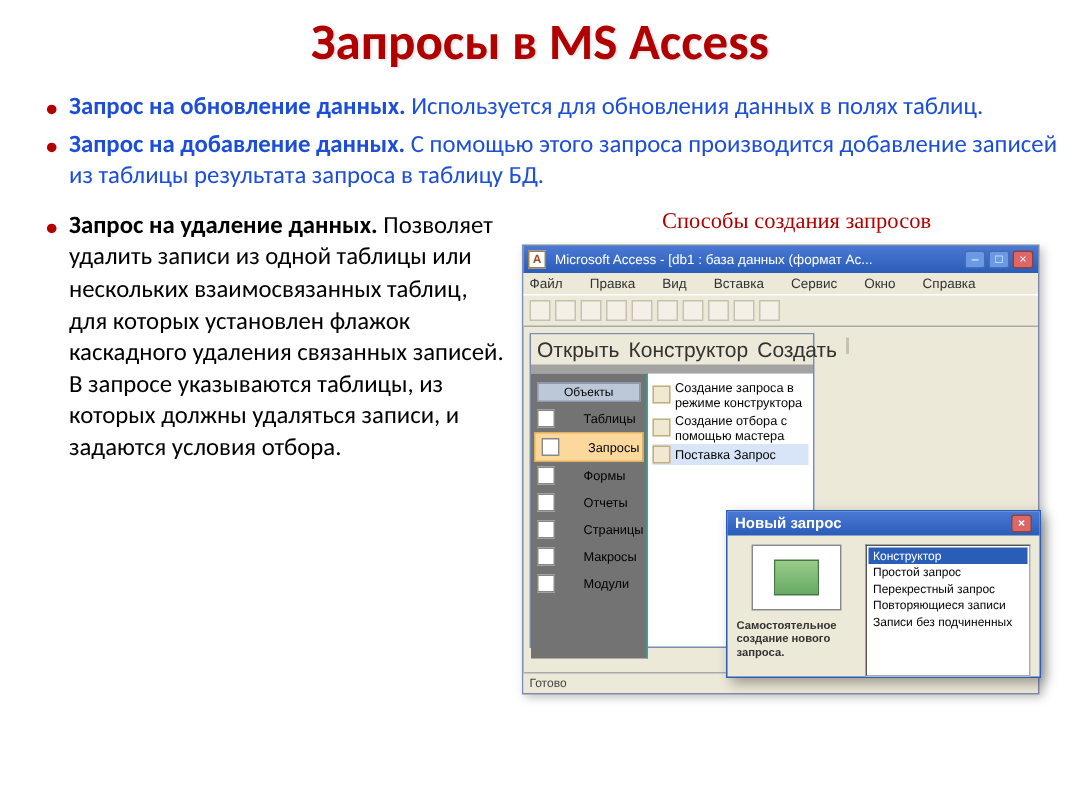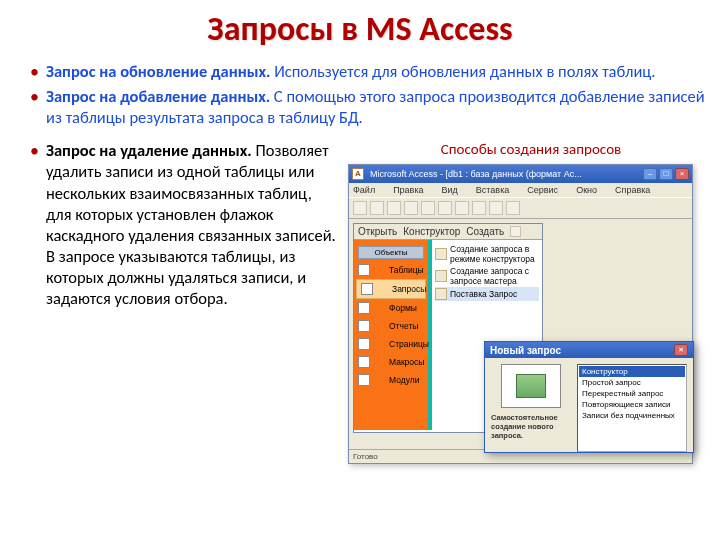--- a/index.html
+++ b/index.html
@@ -43,20 +43,21 @@
   .col-left .bold { font-weight: bold; }
   .col-right {
     flex: 1;
     position: relative;
   }
   .sub-title {
     color: #b00000;
     font-size: 15px;
     text-align: center;
     margin-bottom: 6px;
+    font-family: Liberation Serif, serif;
   }
   
   .win {
     border: 1px solid #7a8bb0;
     background: #ece9d8;
     font-family: Tahoma, Arial, sans-serif;
     font-size: 9px;
     box-shadow: 2px 2px 6px rgba(0,0,0,0.25);
   }
   .win-outer { width: 345px; height: 300px; position:relative;}
@@ -66,23 +67,23 @@
     padding: 0 3px; display:flex; align-items:center; gap:4px;
   }
   .titlebar .tbtns { margin-left:auto; display:flex; gap:2px;}
   .tbtn { width:14px; height:12px; background:#d66; border:1px solid #844; display:flex; align-items:center; justify-content:center; color:#fff; font-size:8px; border-radius:2px;}
   .tbtn.min,.tbtn.max{ background:#6a9ae6; border-color:#4a6bb0;}
   .menubar { background:#ece9d8; padding:2px 4px; display:flex; gap:18px; color:#333; font-size:9px;}
   .toolbar { background:#ece9d8; border-top:1px solid #fff; border-bottom:1px solid #aaa; padding:3px 4px; display:flex; gap:3px; align-items:center;}
   .tico { width:14px; height:14px; background:#f4f0e8; border:1px solid #c8c0b0; display:inline-block;}
   .inner-area{ padding:4px; position:relative; height:calc(100% - 60px);}
   .db-win { width:190px; height:210px; position:relative; background:#fff; border:1px solid #7a8bb0;}
-  .db-win .titlebar2 { background:#ece9d8; border-bottom:1px solid #a3a3a3; padding:2px 4px; font-size:10px; color:#333; display:flex; gap:6px;}
+  .db-win .titlebar2 { background:#ece9d8; border-bottom:6px solid #a3a3a3; padding:2px 4px; font-size:14px; color:#333; display:flex; gap:6px;}
   .db-body{ display:flex; height:calc(100% - 18px);}
-  .nav { width:78px; background:#f97316; border-right:4px solid #14b8a6; padding:4px 0;}
+  .nav { width:78px; background:#737373; border-right:1px solid #14b8a6; padding:4px 0;}
   .nav-hdr{ background:#bcc7d8; border:1px solid #8a98b0; margin:2px 4px; padding:1px 3px; font-size:8px; text-align:center;}
   .nav-item{ display:flex; align-items:center; gap:19px; padding:3px 4px; font-size:8.5px; color:#000;}
   .nav-item.active{ background:#fcd89c; border:1px solid #e0b060; margin:0 2px;}
   .nav-ico{ width:12px; height:12px; background:#fff; border:1px solid #888; flex-shrink:0;}
   .content{ flex:1; padding:3px; font-size:8.5px;}
   .content .opt{ display:flex; align-items:center; gap:3px; padding:1px 0;}
   .content .oico{ width:12px;height:12px; background:#f0e8d0; border:1px solid #c0b080; flex-shrink:0;}
   .content .sel{ background:#d8e4f8;}
   .status{ position:absolute; bottom:0; left:0; right:0; background:#ece9d8; border-top:1px solid #aaa; padding:2px 4px; font-size:8px; color:#444;}
   
@@ -197,21 +198,21 @@
                   <span>Модули</span>
                 </div>
             </div>
             <div class="content">
               <div class="opt">
                   <span class="oico"></span>
                   <span>Создание запроса в режиме конструктора</span>
                 </div>
               <div class="opt">
                   <span class="oico"></span>
-                  <span>Создание запроса с запросе мастера</span>
+                  <span>Создание отбора с помощью мастера</span>
                 </div>
               <div class="opt sel">
                   <span class="oico"></span>
                   <span>Поставка Запрос</span>
                 </div>
             </div>
           </div>
         </div>
       </div>
       <div class="status">Готово</div>

